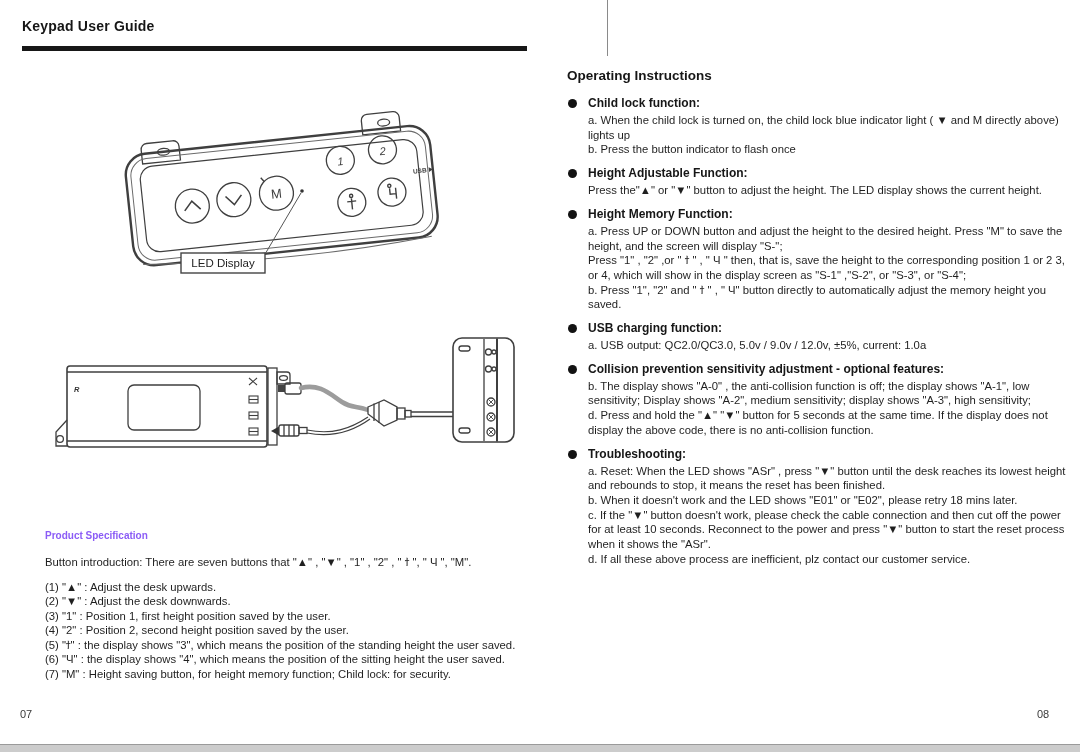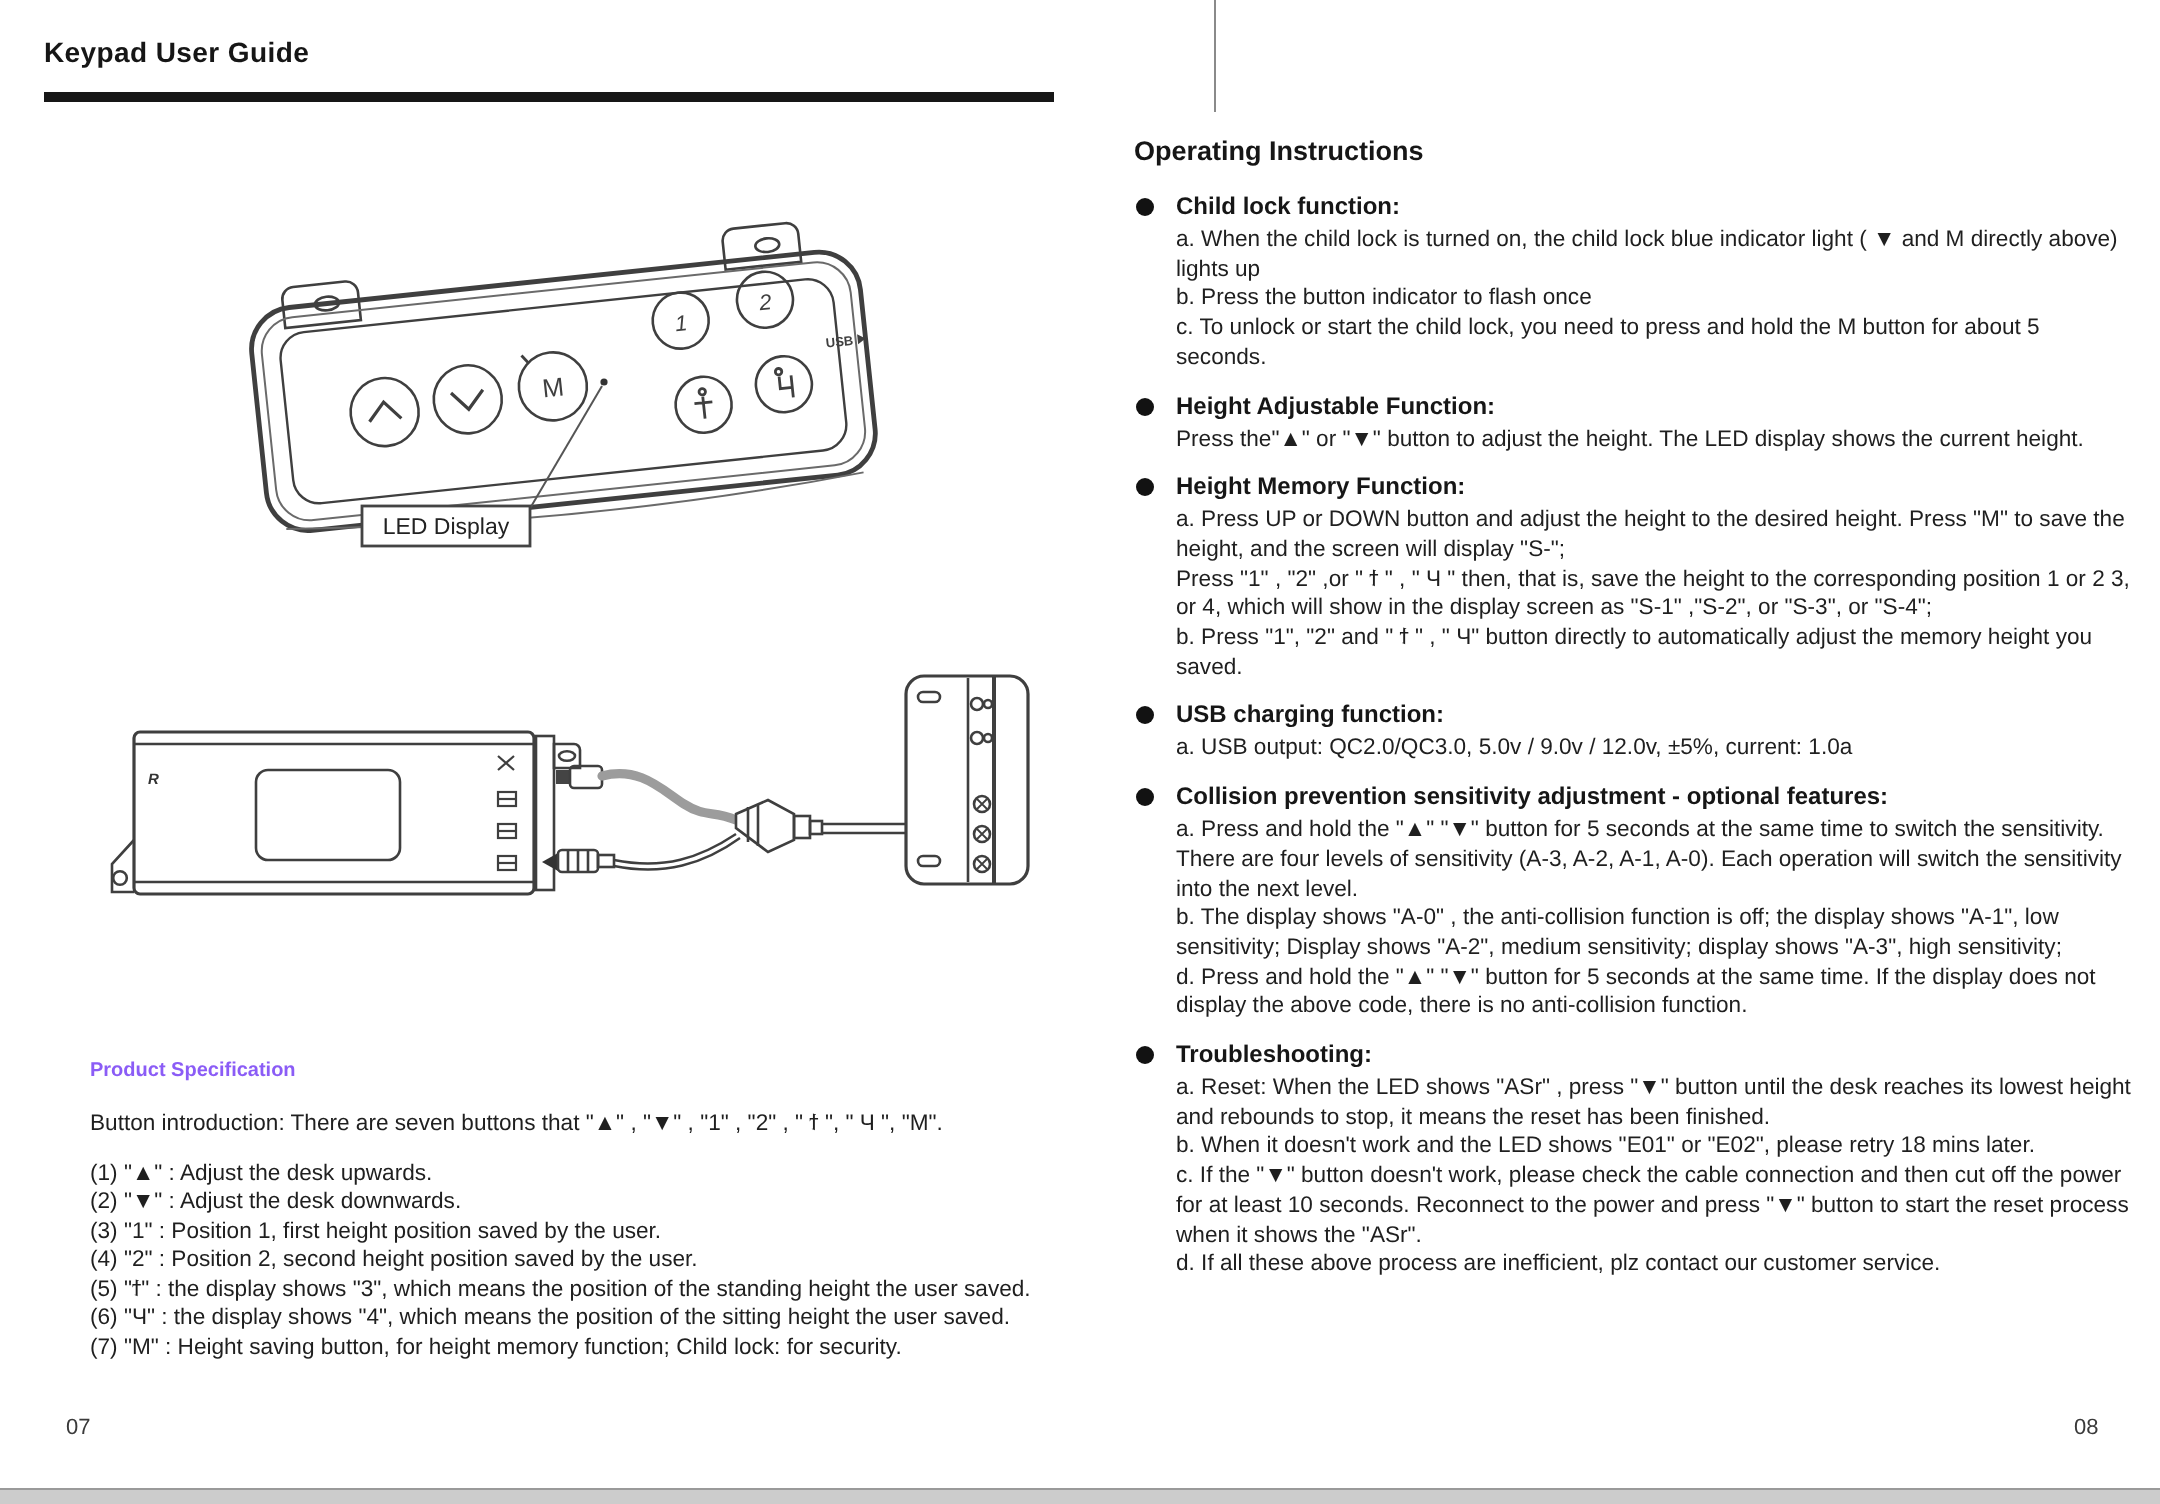--- a/index.html
+++ b/index.html
@@ -25,21 +25,21 @@
   .spec-list li{font-size:11.3px;line-height:14.6px;}
   
   .ops-col{left:567px;top:68px;width:501px;}
   .ops-heading{font-size:13.5px;font-weight:bold;color:#161616;margin:0 0 13px 0;}
   .section{position:relative;padding-left:21px;margin-bottom:9px;}
   .bullet{position:absolute;left:1px;top:3px;width:9px;height:9px;border-radius:50%;background:#121212;}
   .section-title{font-size:12px;font-weight:bold;margin:0 0 3px 0;color:#161616;}
   .line{font-size:11.3px;line-height:14.7px;margin:0;}
   
   .page-num{font-size:11px;color:#3a3a3a;}
-  .pn-left{left:33px;top:708px;}
+  .pn-left{left:20px;top:708px;}
   .pn-right{left:1037px;top:708px;}
   .bottom-bar{left:0;top:744px;width:1080px;height:8px;background:#cccccc;border-top:1px solid #9a9a9a;}
 </style>
 </head>
 <body>
 
 <div class="abs doc-title">Keypad User Guide</div>
 <div class="abs title-rule"></div>
 <div class="abs fold-line"></div>
 
@@ -201,21 +201,20 @@
 </div>
 
 <div class="abs ops-col">
   <h2 class="ops-heading">Operating Instructions</h2>
 
   <div class="section">
     <span class="bullet"></span>
     <p class="section-title">Child lock function:</p>
     <p class="line">a. When the child lock is turned on, the child lock blue indicator light ( ▼ and M directly above) lights up</p>
     <p class="line">b. Press the button indicator to flash once</p>
-    <p class="line">c. To unlock or start the child lock, you need to press and hold the M button for about 5 seconds.</p>
   </div>
 
   <div class="section">
     <span class="bullet"></span>
     <p class="section-title">Height Adjustable Function:</p>
     <p class="line">Press the"▲" or "▼" button to adjust the height. The LED display shows the current height.</p>
   </div>
 
   <div class="section">
     <span class="bullet"></span>
@@ -227,21 +226,20 @@
 
   <div class="section">
     <span class="bullet"></span>
     <p class="section-title">USB charging function:</p>
     <p class="line">a. USB output: QC2.0/QC3.0, 5.0v / 9.0v / 12.0v, ±5%, current: 1.0a</p>
   </div>
 
   <div class="section">
     <span class="bullet"></span>
     <p class="section-title">Collision prevention sensitivity adjustment - optional features:</p>
-    <p class="line">a. Press and hold the "▲" "▼" button for 5 seconds at the same time to switch the sensitivity. There are four levels of sensitivity (A-3, A-2, A-1, A-0). Each operation will switch the sensitivity into the next level.</p>
     <p class="line">b. The display shows "A-0" , the anti-collision function is off; the display shows "A-1", low sensitivity; Display shows "A-2", medium sensitivity; display shows "A-3", high sensitivity;</p>
     <p class="line">d. Press and hold the "▲" "▼" button for 5 seconds at the same time. If the display does not display the above code, there is no anti-collision function.</p>
   </div>
 
   <div class="section">
     <span class="bullet"></span>
     <p class="section-title">Troubleshooting:</p>
     <p class="line">a. Reset: When the LED shows "ASr" , press "▼" button until the desk reaches its lowest height and rebounds to stop, it means the reset has been finished.</p>
     <p class="line">b. When it doesn't work and the LED shows "E01" or "E02", please retry 18 mins later.</p>
     <p class="line">c. If the "▼" button doesn't work, please check the cable connection and then cut off the power for at least 10 seconds. Reconnect to the power and press "▼" button to start the reset process when it shows the "ASr".</p>

